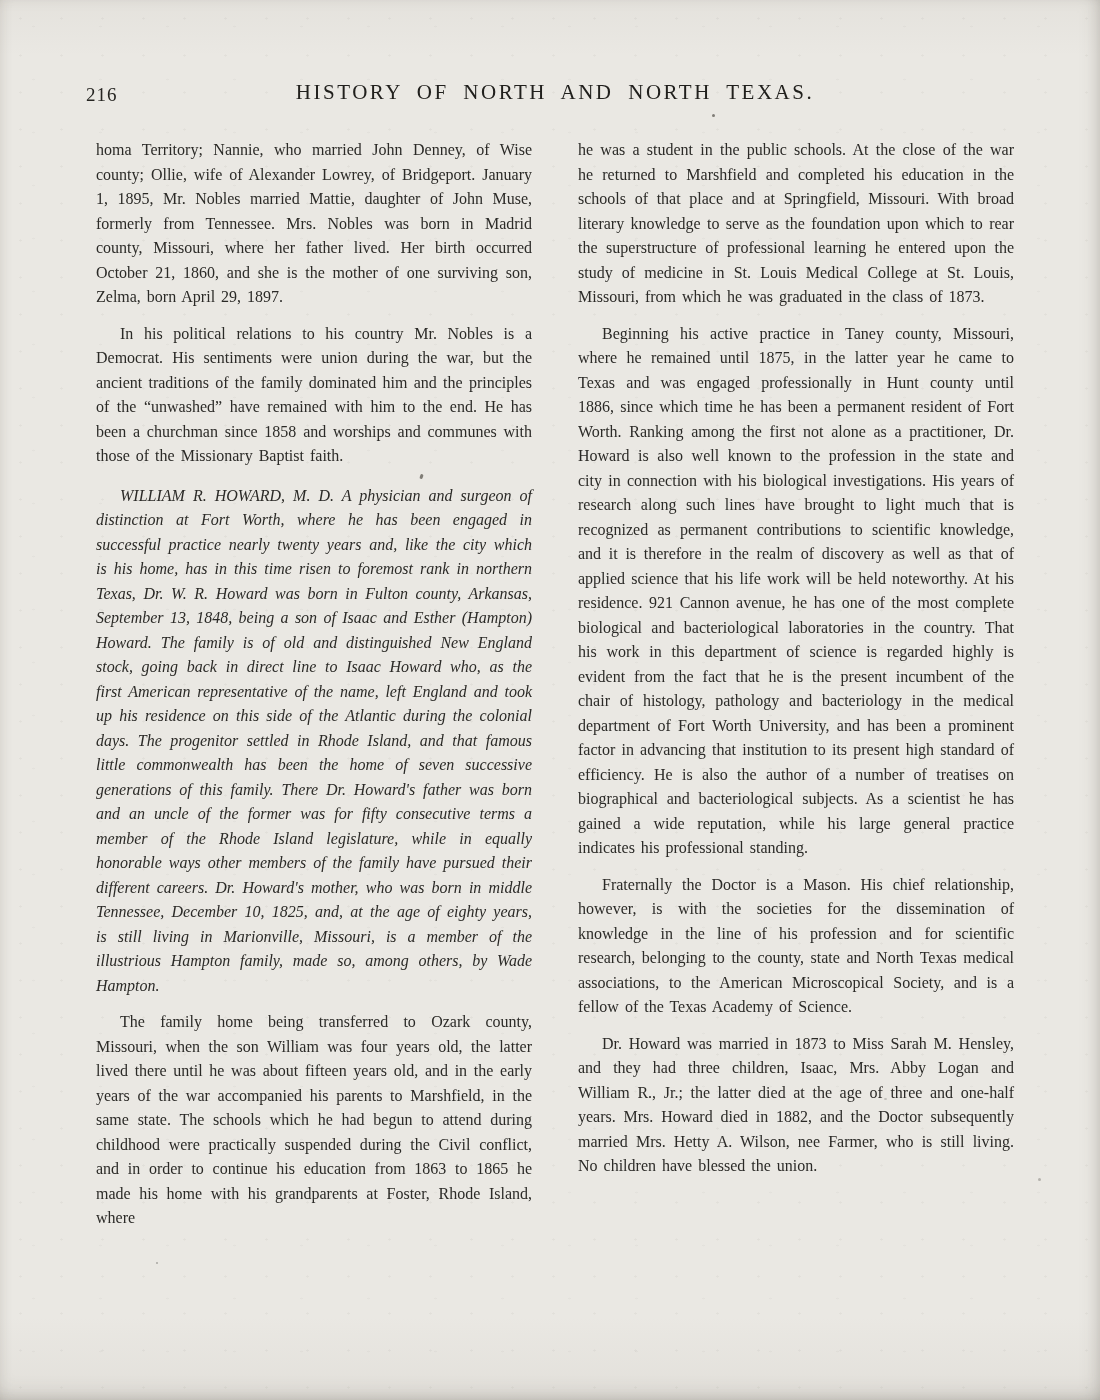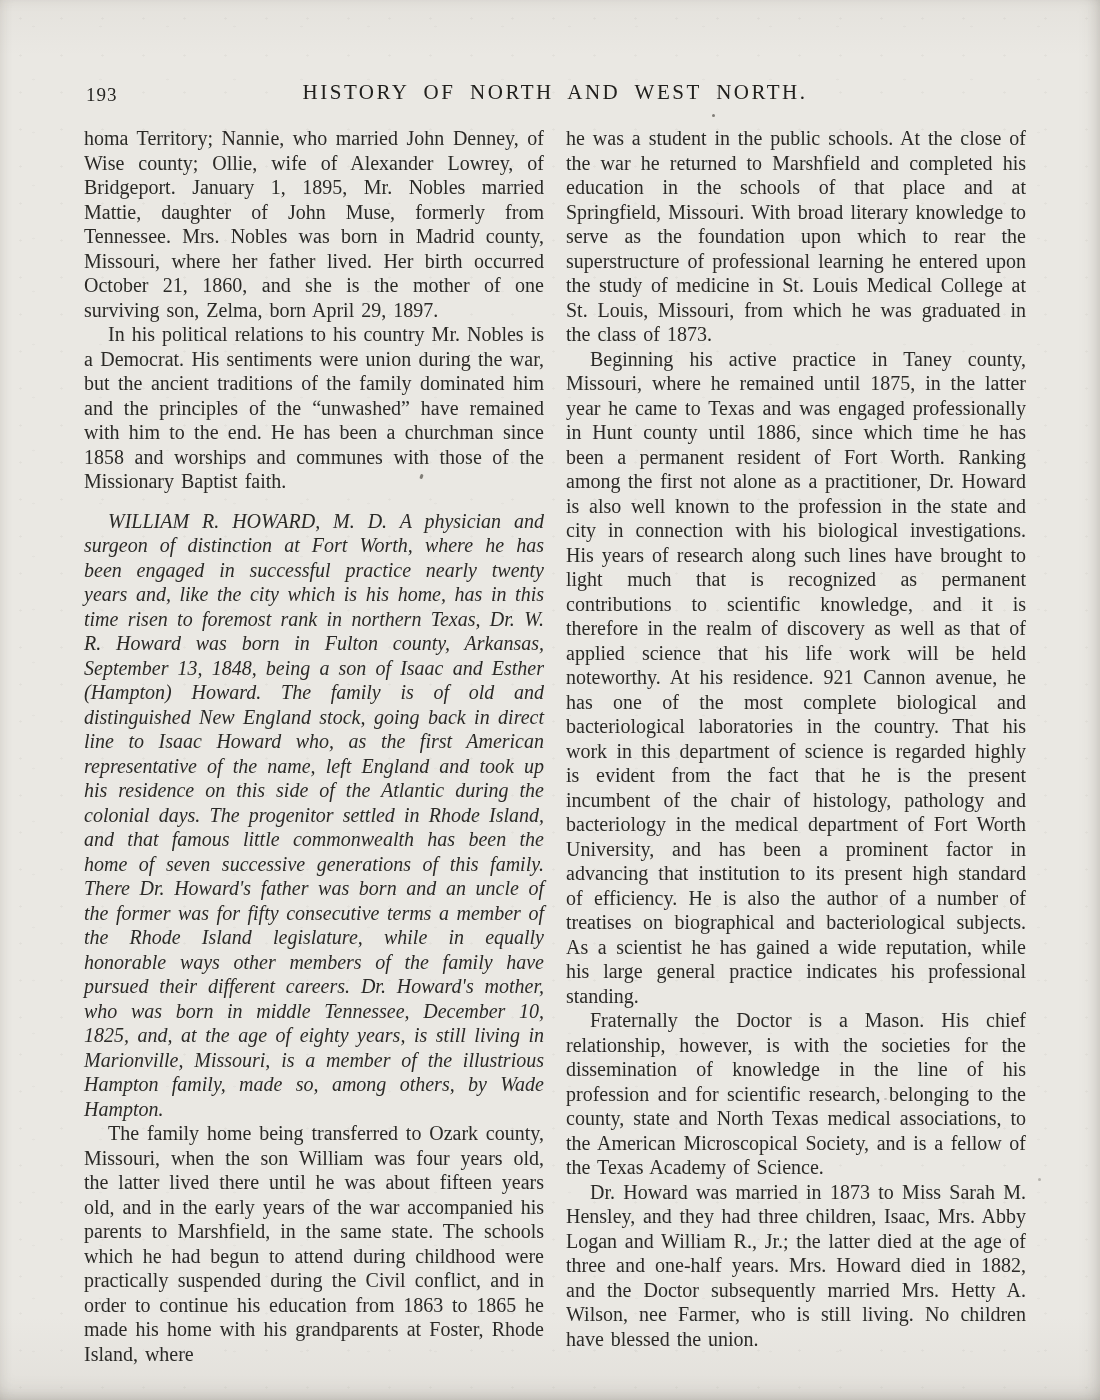--- a/index.html
+++ b/index.html
@@ -58,22 +58,22 @@
   .columns {
     display: flex;
     gap: 22px;
     margin-top: 12px;
   }
   .column {
     flex: 1 1 0;
     min-width: 0;
   }
   .para {
-    margin: 0;
-    font-size: 20px;
+    margin: 12px;
+    font-size: 16px;
     line-height: 24.5px;
     text-align: justify;
     text-indent: 24px;
     word-spacing: 2px;
     hyphens: auto;
     -webkit-hyphens: auto;
     color: #2b2a27;
   }
   .para.no-indent { text-indent: 0; }
   .para.section-start { margin-top: 15px; font-style: italic; }
@@ -93,22 +93,22 @@
 
 <div class="page">
   <span class="speck s1"></span>
   <span class="speck s2"></span>
   <span class="speck s3"></span>
   <span class="speck s4"></span>
   <span class="speck s5"></span>
 
   <div class="page-inner">
     <header class="page-header">
-      <span class="page-number">193</span>
-      <h1 class="running-title">HISTORY OF NORTH AND WEST NORTH.</h1>
+      <span class="page-number">216</span>
+      <h1 class="running-title">HISTORY OF NORTH AND NORTH TEXAS.</h1>
     </header>
 
     <div class="columns">
       <div class="column column-left">
         <p class="para no-indent">homa Territory; Nannie, who married John Denney, of Wise county; Ollie, wife of Alexander Lowrey, of Bridgeport. January 1, 1895, Mr. Nobles married Mattie, daughter of John Muse, formerly from Tennessee. Mrs. Nobles was born in Madrid county, Missouri, where her father lived. Her birth occurred October 21, 1860, and she is the mother of one surviving son, Zelma, born April 29, 1897.</p>
         <p class="para">In his political relations to his country Mr. Nobles is a Democrat. His sentiments were union during the war, but the ancient traditions of the family dominated him and the principles of the “unwashed” have remained with him to the end. He has been a churchman since 1858 and worships and communes with those of the Missionary Baptist faith.</p>
         <p class="para section-start">WILLIAM R. HOWARD, M. D. A physician and surgeon of distinction at Fort Worth, where he has been engaged in successful practice nearly twenty years and, like the city which is his home, has in this time risen to foremost rank in northern Texas, Dr. W. R. Howard was born in Fulton county, Arkansas, September 13, 1848, being a son of Isaac and Esther (Hampton) Howard. The family is of old and distinguished New England stock, going back in direct line to Isaac Howard who, as the first American representative of the name, left England and took up his residence on this side of the Atlantic during the colonial days. The progenitor settled in Rhode Island, and that famous little commonwealth has been the home of seven successive generations of this family. There Dr. Howard's father was born and an uncle of the former was for fifty consecutive terms a member of the Rhode Island legislature, while in equally honorable ways other members of the family have pursued their different careers. Dr. Howard's mother, who was born in middle Tennessee, December 10, 1825, and, at the age of eighty years, is still living in Marionville, Missouri, is a member of the illustrious Hampton family, made so, among others, by Wade Hampton.</p>
         <p class="para">The family home being transferred to Ozark county, Missouri, when the son William was four years old, the latter lived there until he was about fifteen years old, and in the early years of the war accompanied his parents to Marshfield, in the same state. The schools which he had begun to attend during childhood were practically suspended during the Civil conflict, and in order to continue his education from 1863 to 1865 he made his home with his grandparents at Foster, Rhode Island, where</p>
       </div>
 

